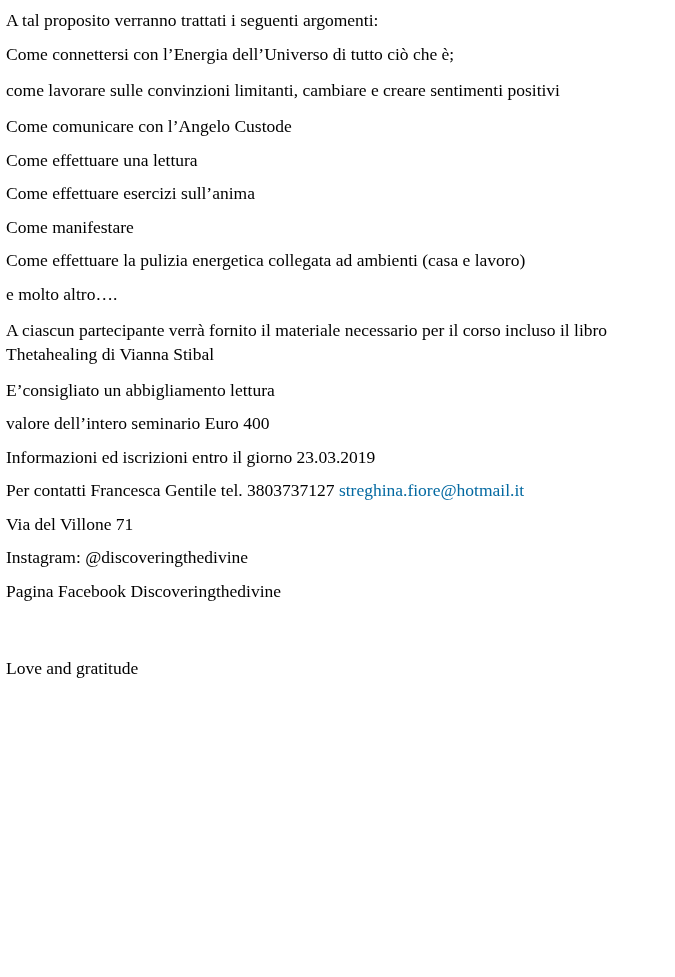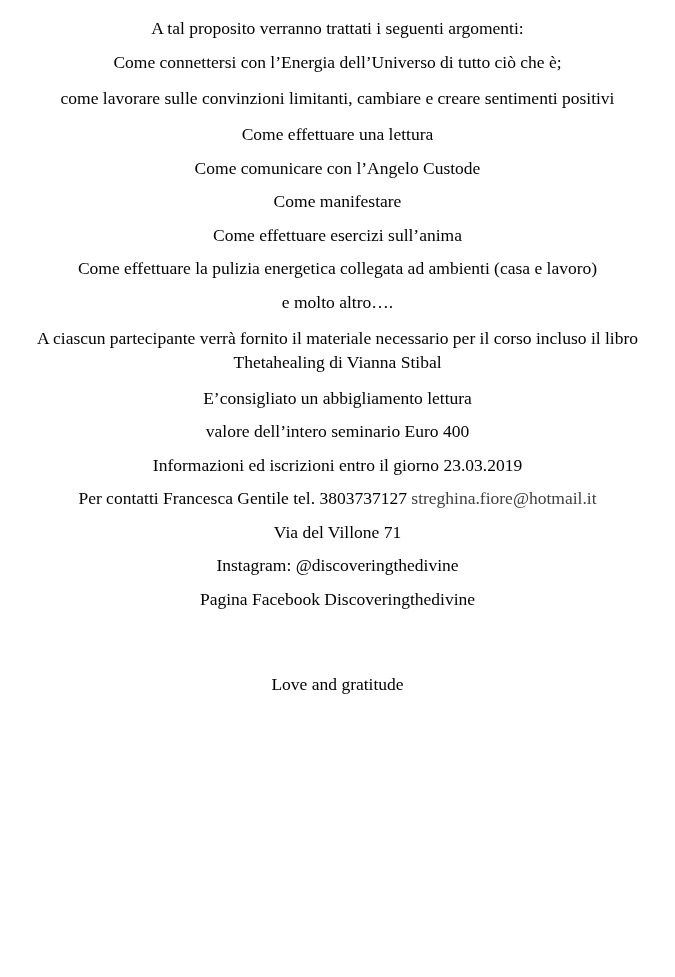--- a/index.html
+++ b/index.html
@@ -13,24 +13,24 @@
     font-family: "Liberation Serif", "DejaVu Serif", serif;
     color: #000000;
     overflow: hidden;
   }
   .page {
     width: 675px;
     box-sizing: border-box;
     padding: 4px 6px 0 6px;
   }
   .line {
-    text-align: center;
+    text-align: left;
     font-size: 17.5px;
     line-height: 1.0;
-    margin: 16px 0 16px 0;
+    margin: 8px 0 16px 0;
     white-space: normal;
   }
   .line.wrap {
     line-height: 1.33;
     margin-bottom: 16px;
   }
   .spacer {
     height: 36px;
   }
   a.email {
@@ -42,32 +42,32 @@
   }
 </style>
 </head>
 <body>
 
 <div class="page">
 
   <p class="line">A tal proposito verranno trattati i seguenti argomenti:</p>
   <p class="line">Come connettersi con l’Energia dell’Universo di tutto ciò che è;</p>
   <p class="line wrap">come lavorare sulle convinzioni limitanti, cambiare e creare sentimenti positivi</p>
+  <p class="line">Come comunicare con l’Angelo Custode</p>
   <p class="line">Come effettuare una lettura</p>
-  <p class="line">Come comunicare con l’Angelo Custode</p>
+  <p class="line">Come effettuare esercizi sull’anima</p>
   <p class="line">Come manifestare</p>
-  <p class="line">Come effettuare esercizi sull’anima</p>
   <p class="line">Come effettuare la pulizia energetica collegata ad ambienti (casa e lavoro)</p>
   <p class="line">e molto altro….</p>
   <p class="line wrap">A ciascun partecipante verrà fornito il materiale necessario per il corso incluso il libro Thetahealing di Vianna Stibal</p>
   <p class="line">E’consigliato un abbigliamento lettura</p>
   <p class="line">valore dell’intero seminario Euro 400</p>
   <p class="line">Informazioni ed iscrizioni entro il giorno 23.03.2019</p>
 
-  <p class="line"><span class="inline-text">Per contatti Francesca Gentile tel. 3803737127 </span><a class="email" href="#" style="color: #404040;">streghina.fiore@hotmail.it</a></p>
+  <p class="line"><span class="inline-text">Per contatti Francesca Gentile tel. 3803737127 </span><a class="email" href="#" style="color: #0369a1;">streghina.fiore@hotmail.it</a></p>
 
   <p class="line">Via del Villone 71</p>
   <p class="line">Instagram: @discoveringthedivine</p>
   <p class="line">Pagina Facebook Discoveringthedivine</p>
 
   <div class="spacer"></div>
 
   <p class="line">Love and gratitude</p>
 
 </div>

